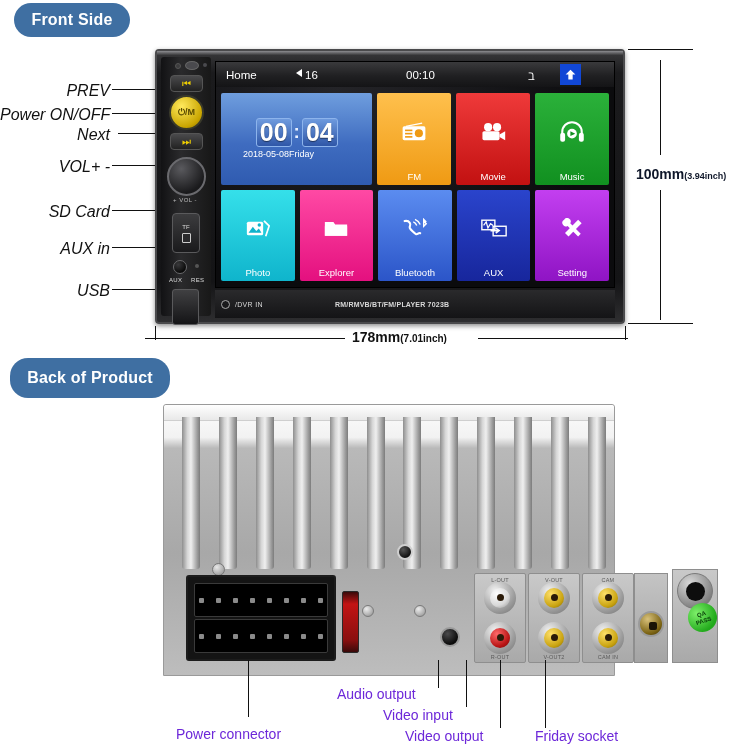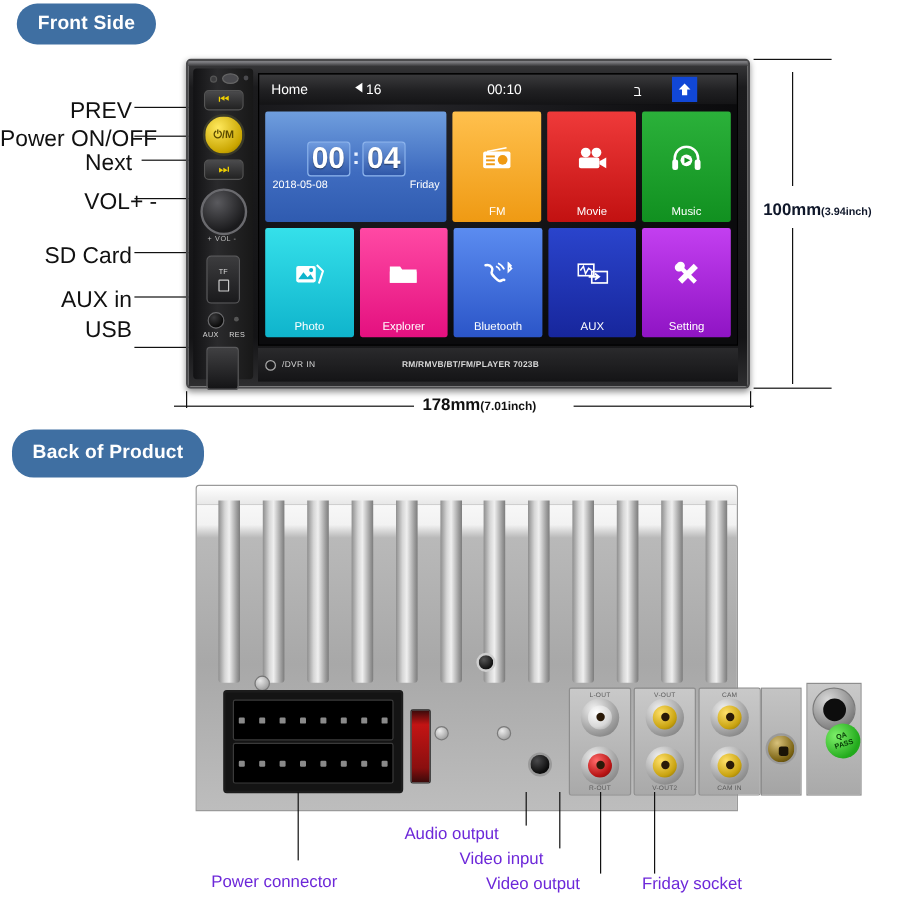--- a/index.html
+++ b/index.html
@@ -16,22 +16,22 @@
     position:absolute; background:#3f6fa2; color:#ffffff;
     border-radius:18px; font-size:16px; font-weight:bold;
     display:flex; align-items:center; justify-content:center;
     letter-spacing:.2px;
   }
   #badge-front{ left:14px; top:3px; width:116px; height:34px; }
   #badge-back { left:10px; top:358px; width:160px; height:40px; }
 
   
   .callout{
-    position:absolute; font-size:19px; color:#111;
-    white-space:nowrap; text-align:right;
+    position:absolute; font-size:16px; color:#111;
+    white-space:nowrap; text-align:right;font-style:italic;
   }
   .lead{ position:absolute; background:#111; height:1px; }
   .lead-v{ position:absolute; background:#111; width:1px; }
 
   
   #front-unit{
     position:absolute; left:155px; top:49px; width:470px; height:275px;
     background:linear-gradient(180deg,#3a3a3c 0%, #1b1b1d 8%, #141416 85%, #2e2e30 100%);
     border:2px solid #4a4a4c;
     border-radius:4px;
@@ -130,21 +130,21 @@
     padding-bottom:3px; color:#fff; font-size:9.5px;
   }
   .tile .glyph{ flex:1; display:flex; align-items:center; justify-content:center; font-size:21px; line-height:1;}
   #tile-clock{ flex:2.05; background:linear-gradient(180deg,#6f9ede,#3f6cc0 55%,#2f5bb0);
     display:flex; flex-direction:column; align-items:center; justify-content:center; padding:0;}
   #clock-digits{ display:flex; align-items:center; gap:2px; margin-top:2px;}
   .cd{ background:linear-gradient(180deg,#6e9ade,#2f57a8); border:1px solid #8db4ec;
        border-radius:3px; color:#fff; font-size:25px; font-weight:bold; line-height:1;
        padding:1px 3px; text-shadow:0 1px 1px rgba(0,0,0,.5);}
   #clock-colon{ color:#e8f0ff; font-size:19px; font-weight:bold;}
-  #clock-sub{ width:100%; display:flex; justify-content:space-between; padding:2px 6px 3px;
+  #clock-sub{ width:100%; display:flex; padding:2px 22px 3px;
               font-size:9px; color:#fff;}
 
   
   #bottom-bezel{
     position:absolute; left:58px; right:8px; bottom:4px; height:28px;
     display:flex; align-items:center;
     background:linear-gradient(180deg,#2a2a2c,#141416);
   }
   #dvr-dot{ position:absolute; left:6px; width:9px; height:9px; border-radius:50%;
             border:1px solid #aaa; background:#1a1a1c;}
@@ -244,30 +244,30 @@
 
 <div class="callout" style="left:0; top:82px; width:110px;">PREV</div>
 <div class="lead" style="left:112px; top:89px; width:45px;"></div>
 
 <div class="callout" style="left:0; top:106px; width:110px;">Power ON/OFF</div>
 <div class="lead" style="left:112px; top:113px; width:45px;"></div>
 
 <div class="callout" style="left:0; top:126px; width:110px;">Next</div>
 <div class="lead" style="left:118px; top:133px; width:39px;"></div>
 
-<div class="callout" style="left:0; top:158px; width:110px;margin-left:21px;">VOL+ -</div>
+<div class="callout" style="left:0; top:158px; width:110px;">VOL+ -</div>
 <div class="lead" style="left:112px; top:165px; width:45px;"></div>
 
 <div class="callout" style="left:0; top:203px; width:110px;">SD Card</div>
 <div class="lead" style="left:112px; top:210px; width:45px;"></div>
 
 <div class="callout" style="left:0; top:240px; width:110px;">AUX in</div>
 <div class="lead" style="left:112px; top:247px; width:45px;"></div>
 
-<div class="callout" style="left:0; top:265px; width:110px;">USB</div>
+<div class="callout" style="left:0; top:282px; width:110px;">USB</div>
 <div class="lead" style="left:112px; top:289px; width:45px;"></div>
 
 <div id="front-unit">
 
   <div id="left-bezel">
     <div id="mic-dot"></div>
     <div id="ir-eye"></div>
     <div id="reset-dot2"></div>
 
     <div class="btn-pill" id="btn-prev">⏮</div>

